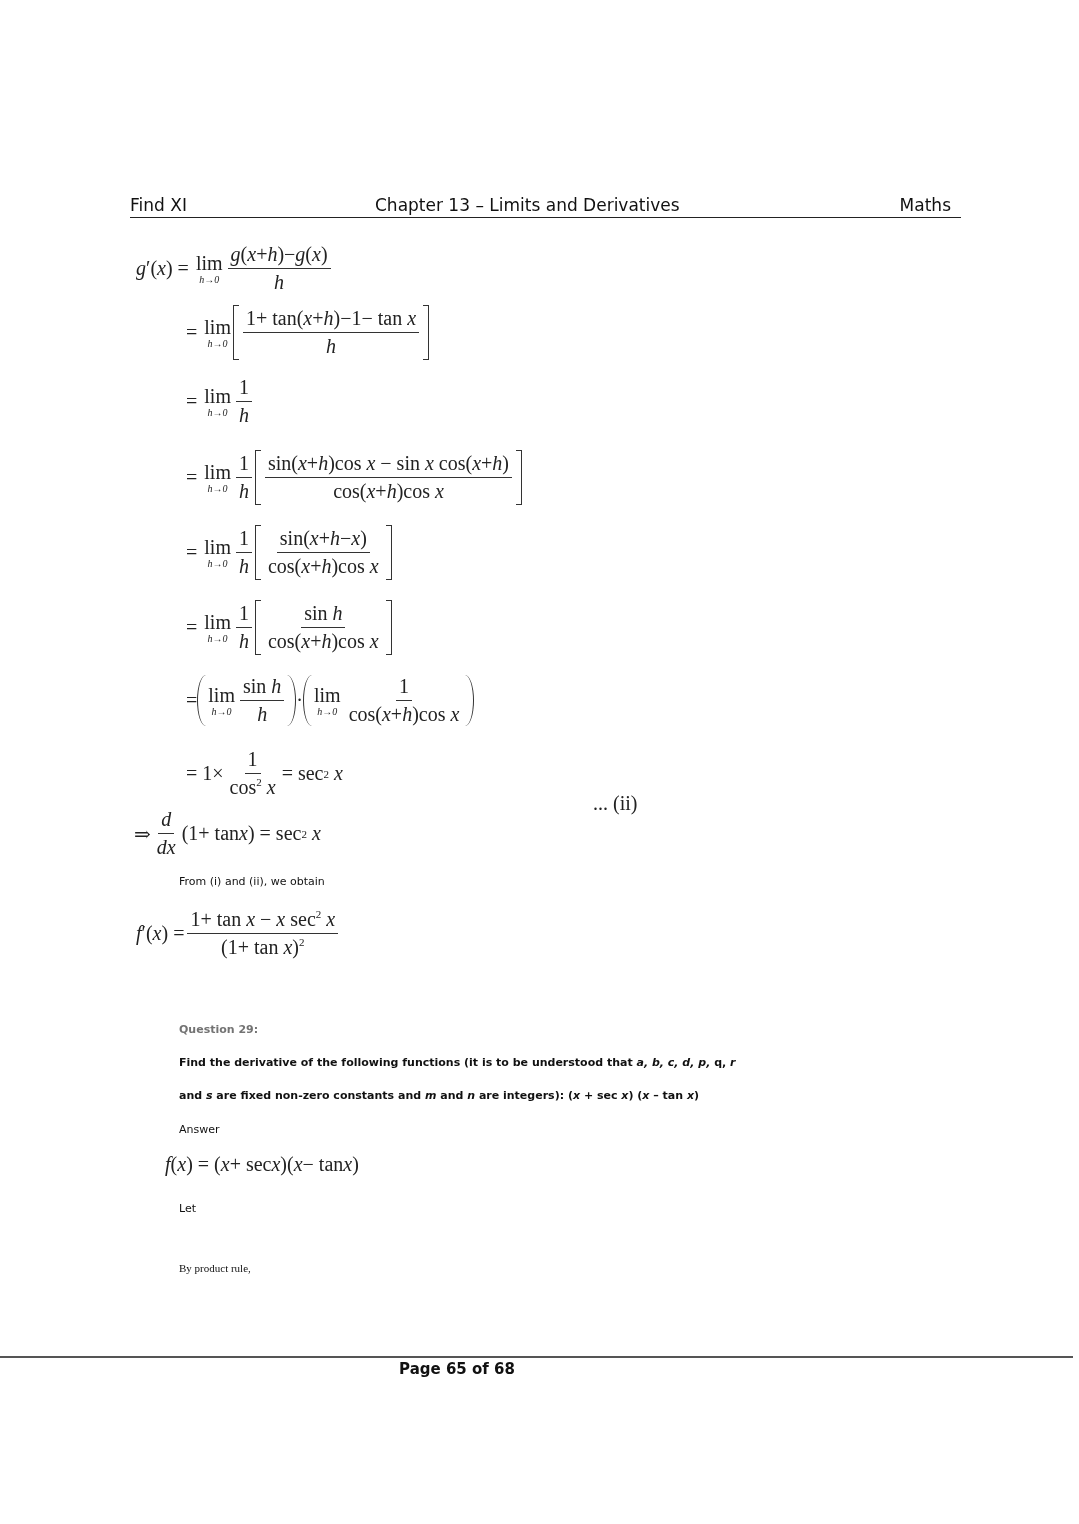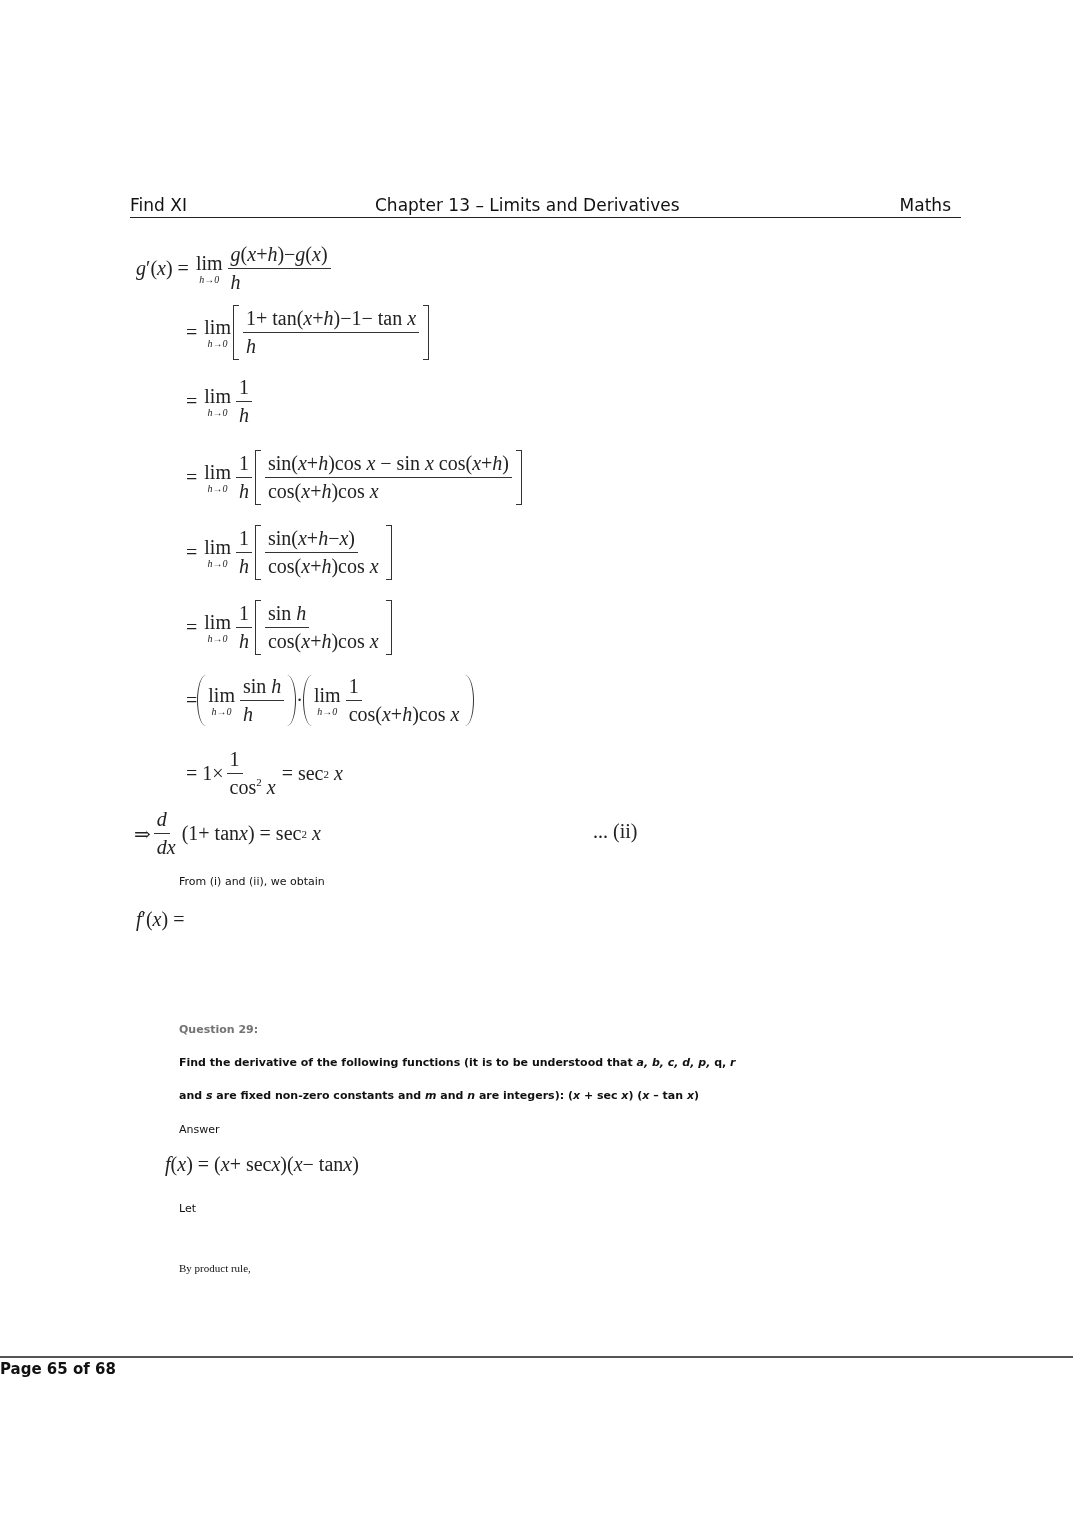--- a/index.html
+++ b/index.html
@@ -13,39 +13,39 @@
   .h-left { left: 0; }
   .h-center { left: 245px; }
   .h-right { right: 10px; }
 
   
   .math { position: absolute; font-family: "Liberation Serif", "DejaVu Serif", serif; font-size: 20px; color: #222;
           display: flex; align-items: center; white-space: nowrap; }
   .i { font-style: italic; }
   .lim { display: inline-flex; flex-direction: column; align-items: center; margin: 0 2px; line-height: 1; }
   .lim .sub { font-size: 10px; font-style: italic; margin-top: 2px; }
-  .frac { display: inline-flex; flex-direction: column; align-items: flex-start; margin: 0 3px; line-height: 1.15; }
+  .frac { display: inline-flex; flex-direction: column; align-items: center; margin: 0 3px; line-height: 1.15; }
   .frac .num { padding: 0 3px 2px; border-bottom: 1.2px solid #333; }
   .frac .den { padding: 2px 3px 0; }
   .bracket { display: inline-flex; align-items: center; border: 1.3px solid #333; border-left-width: 1.3px; border-right-width: 1.3px; padding: 2px 6px; position: relative; }
   .bracket.sq { border-top: none; border-bottom: none; }
   .bracket.sq::before, .bracket.sq::after { content: ""; position: absolute; top: 0; bottom: 0; width: 6px; border-top: 1.3px solid #333; border-bottom: 1.3px solid #333; }
   .bracket.sq::before { left: -1px; }
   .bracket.sq::after { right: -1px; }
   .paren { display: inline-flex; align-items: center; padding: 0 8px; border-left: 1.3px solid #333; border-right: 1.3px solid #333; border-radius: 14px / 40px; }
   sup { font-size: 11px; vertical-align: 8px; line-height: 0; }
 
-  .eqno { position: absolute; left: 593px; top: 820px; font-family: "Liberation Serif", serif; font-size: 20px; color: #222; }
+  .eqno { position: absolute; left: 593px; top: 792px; font-family: "Liberation Serif", serif; font-size: 20px; color: #222; }
 
   .text { position: absolute; left: 131px; font-size: 11px; color: #111; line-height: 22px; margin-left: 48px; }
   .question { color: #737373; font-weight: bold; }
   .q-body { width: 830px; line-height: 33px; font-weight: bold; }
 
   .footer-line { position: absolute; left: 0; top: 1356px; width: 1073px; border-top: 2px solid #555; }
-  .footer { position: absolute; top: 1360px; left: 0; width: 914px; font-size: 15px; font-weight: bold; }
+  .footer { position: absolute; top: 1360px; left: 0; width: 914px; text-align: center; font-size: 15px; font-weight: bold; }
 </style>
 </head>
 <body>
 
 <div class="header sans">
   <span class="h-left">Find XI</span>
   <span class="h-center">Chapter 13 – Limits and Derivatives</span>
   <span class="h-right">Maths</span>
 </div>
 
@@ -169,21 +169,24 @@
   ⇒<span class="frac">
       <span class="num i">d</span>
       <span class="den i">dx</span>
     </span>(1+ tan <span class="i">x</span>) = sec<sup>2</sup>&nbsp;<span class="i">x</span>
 </div>
 <div class="eqno">... (ii)</div>
 
 <div class="text sans" style="top:871px;">From (i) and (ii), we obtain</div>
 
 <div class="math" style="left:136px; top:908px;">
-  <span class="i">f</span>′(<span class="i">x</span>) =
+  <span class="i">f</span>′(<span class="i">x</span>) =<span class="frac">
+      <span class="num">1+ tan <span class="i">x</span> − <span class="i">x</span> sec<sup>2</sup> <span class="i">x</span></span>
+      <span class="den">(1+ tan <span class="i">x</span>)<sup>2</sup></span>
+    </span>
 </div>
 
 <div class="text sans question" style="top:1019px;">Question 29:</div>
 
 <div class="text sans q-body" style="top:1046px;">
   <span>Find the derivative of the following functions (it is to be understood that </span><i>a, b, c, d, p,</i><span> q, </span><i>r</i><br>
   <span>and </span><i>s</i><span> are fixed non-zero constants and </span><i>m</i><span> and </span><i>n</i><span> are integers): (</span><span><i>x</i> + sec <i>x</i>) (<i>x</i> – tan <i>x</i>)</span>
 </div>
 
 <div class="text sans" style="top:1119px;">Answer</div>

